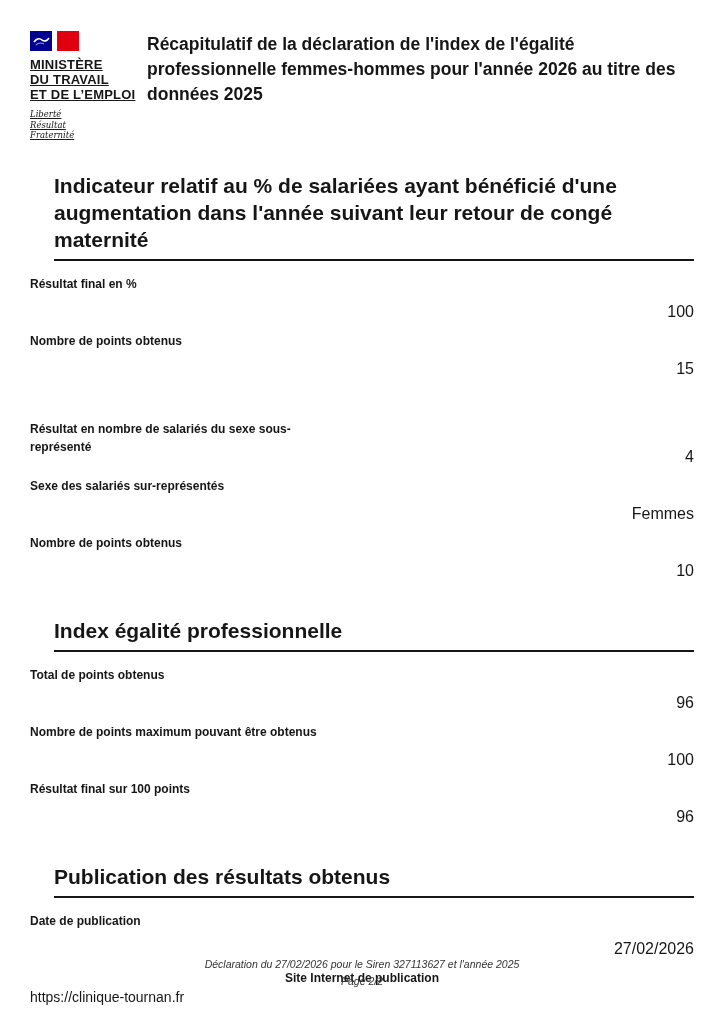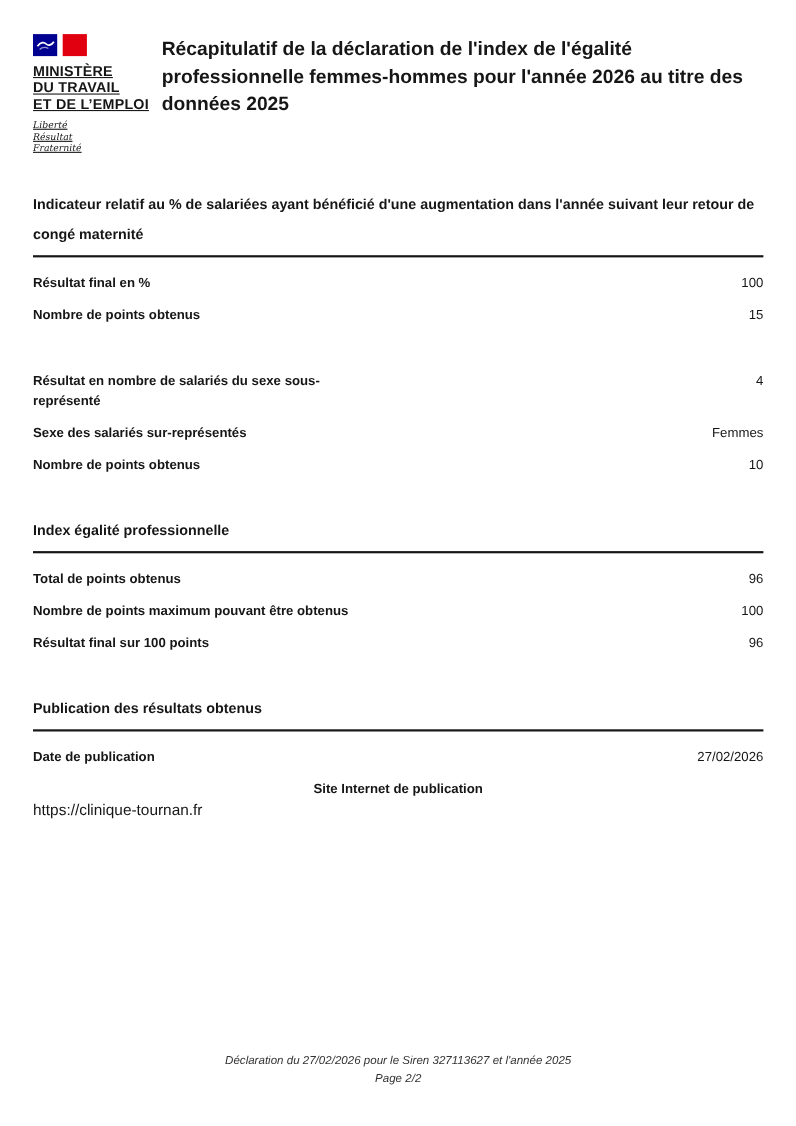--- a/index.html
+++ b/index.html
@@ -41,38 +41,39 @@
     flex: 1;
     margin-left: 2px;
     margin-top: 2px;
     font-size: 17.5px; line-height: 25px;
     font-weight: bold; color: #161616;
   }
 
   
   .section { margin-top: 31px; }
   .section-heading {
-    font-size: 13px; line-height: 27px;
+    font-size: 21px; line-height: 27px;
     font-weight: bold; color: #161616;
     border-bottom: 2.5px solid #161616;
     padding-bottom: 6px;
+    margin-left: 24px;
   }
   .rows { margin-top: 9px; }
   .row {
     display: flex; justify-content: space-between; align-items: flex-start;
     padding: 5.5px 0;
   }
   .row-label {
     font-weight: bold; font-size: 12px; line-height: 18px;
     color: #161616; max-width: 440px;
   }
   .row-label.narrow { max-width: 300px; }
   .row-value {
-    font-weight: normal; font-size: 12px; line-height: 18px;
-    color: #161616; text-align: right; white-space: nowrap;
+    font-weight: normal; font-size: 16px; line-height: 18px;
+    color: #161616; text-align: right; white-space: nowrap; margin-top: 28px;
   }
   .url-line {
     font-size: 14px; line-height: 18px; font-weight: normal;
     color: #161616; padding: 1px 0 5px 0;
   }
 
   
   .footer {
     position: absolute; left: 0; right: 0; bottom: 34px;
     text-align: center;

